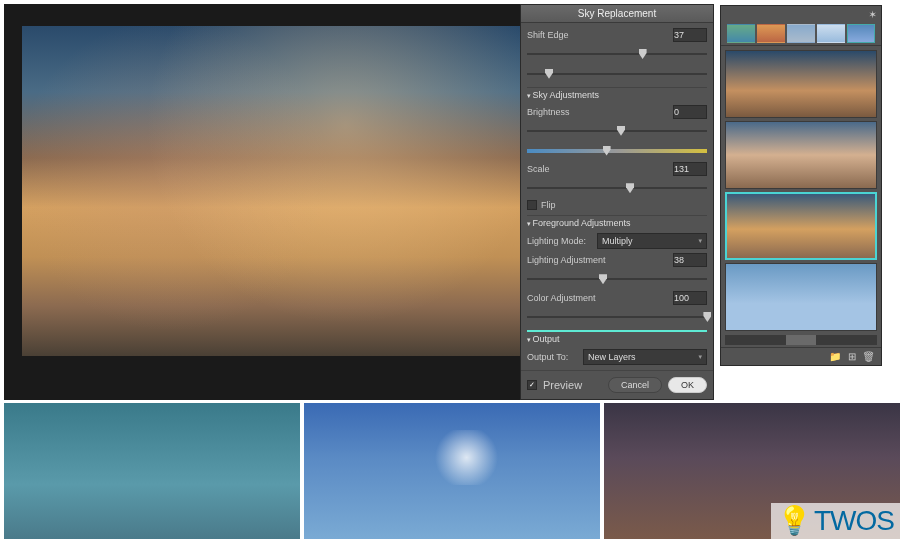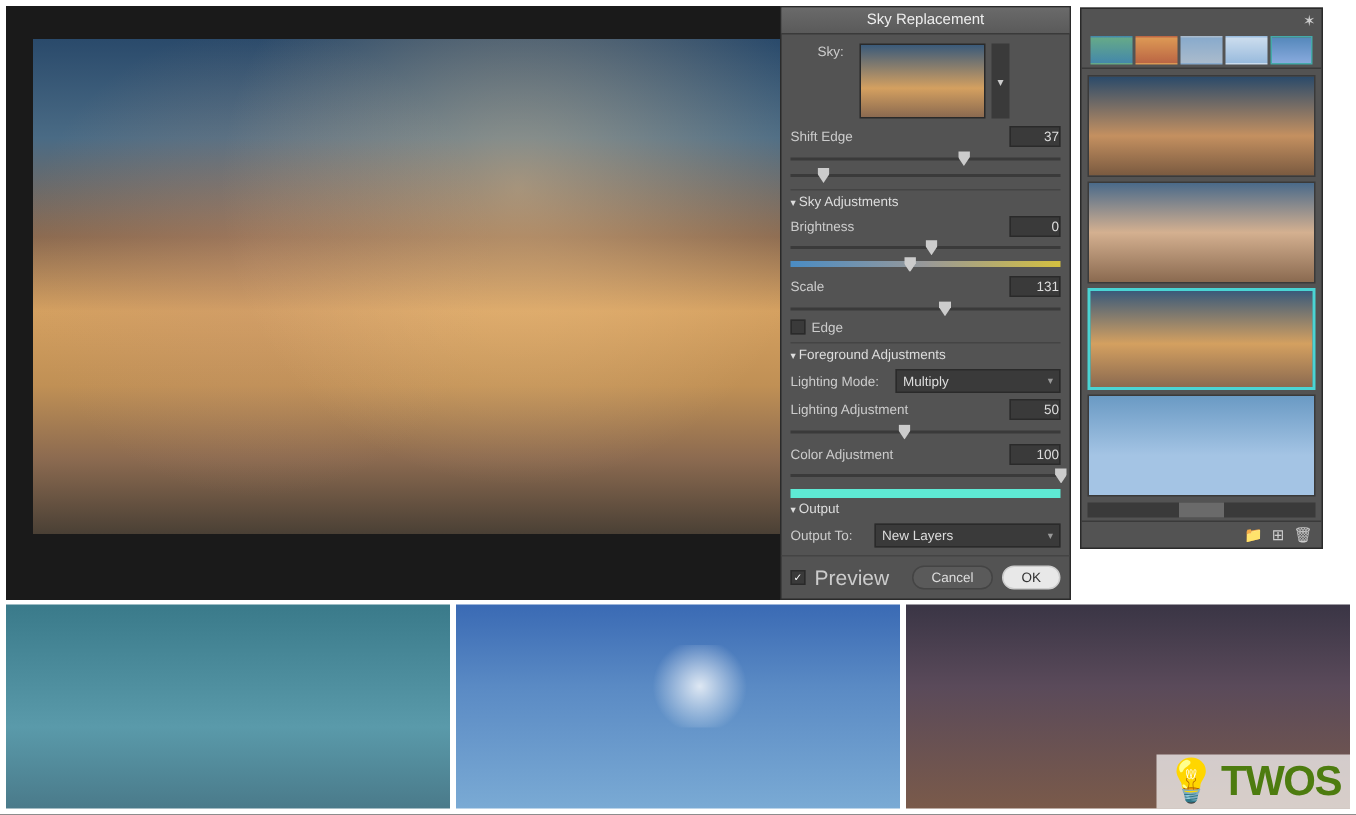--- a/index.html
+++ b/index.html
@@ -5,21 +5,21 @@
 *{box-sizing:border-box;margin:0;padding:0;font-family:"Helvetica Neue",Arial,sans-serif}
 body{background:#fff;width:904px;height:543px;position:relative;overflow:hidden}
 .canvas-area{position:absolute;left:4px;top:4px;width:708px;height:396px;background:#1a1a1a}
 .main-image{position:absolute;left:18px;top:22px;width:498px;height:330px;background:linear-gradient(180deg,#2a4a6b 0%,#4a6b85 20%,#8b6a50 40%,#d4a060 55%,#c09055 70%,#8b6a50 85%,#4a4035 100%)}
 .main-image::before{content:"";position:absolute;inset:0;background:radial-gradient(circle at 65% 30%,rgba(255,210,150,0.4),transparent 50%),radial-gradient(circle at 30% 45%,rgba(200,150,120,0.3),transparent 40%)}
 .dialog{position:absolute;left:520px;top:4px;width:194px;height:396px;background:#535353;border:1px solid #2a2a2a;font-size:9px;color:#ccc;display:flex;flex-direction:column}
 .dialog-title{background:linear-gradient(180deg,#6a6a6a,#5a5a5a);height:18px;line-height:18px;text-align:center;font-size:10px;color:#eee;border-bottom:1px solid #3a3a3a}
 .dialog-body{flex:1;padding:4px 6px;overflow:hidden;display:flex;flex-direction:column;gap:2px}
 .dialog-row{display:flex;align-items:center;gap:4px;padding:1px 0}
 .dialog-label{font-size:9px;color:#ccc;flex:1}
-.dialog-value{width:34px;height:14px;background:#3a3a3a;border:1px solid #2a2a2a;color:#ddd;font-size:9px;text-align:right;line-height:12px}
+.dialog-value{width:34px;height:14px;background:#3a3a3a;border:1px solid #2a2a2a;color:#ddd;font-size:9px;text-align:left;line-height:12px}
 .slider{flex:1;height:12px;position:relative;display:flex;align-items:center}
 .slider-track{height:2px;background:#3a3a3a;width:100%;position:relative}
 .slider-thumb{position:absolute;width:8px;height:10px;background:#ccc;top:-4px;clip-path:polygon(50% 100%,0 40%,0 0,100% 0,100% 40%)}
 .temp-gradient{height:4px;background:linear-gradient(90deg,#4a8cc4,#999,#d4c040);width:100%;position:relative}
 .section-hdr{font-size:9px;color:#ddd;padding:2px 0;border-top:1px solid #444;margin-top:2px}
 .section-hdr::before{content:"▾ ";font-size:7px}
 .dropdown{flex:1;height:16px;background:#3a3a3a;border:1px solid #2a2a2a;color:#ddd;font-size:9px;padding:0 4px;display:flex;align-items:center;justify-content:space-between}
 .dropdown::after{content:"▾";font-size:7px;color:#999}
 .dialog-footer{padding:6px;display:flex;align-items:center;gap:6px;border-top:1px solid #444}
 .checkbox{width:10px;height:10px;background:#3a3a3a;border:1px solid #2a2a2a;display:flex;align-items:center;justify-content:center;font-size:7px;color:#fff}
@@ -42,39 +42,34 @@
 .picker-scroll{height:10px;background:#3a3a3a;position:relative;margin:0 4px 2px}
 .picker-scroll-thumb{position:absolute;left:40%;width:20%;height:100%;background:#6a6a6a}
 .bottom-row{position:absolute;left:4px;top:403px;width:896px;height:140px;display:flex;gap:4px}
 .variant{flex:1;height:136px}
 .variant.v1{background:linear-gradient(180deg,#3a7a8a 0%,#5a9aaa 60%,#4a7a8a 100%)}
 .variant.v2{background:linear-gradient(180deg,#3a6ab4 0%,#5a8ac4 40%,#7aaad4 100%);position:relative}
 .variant.v2::after{content:"";position:absolute;left:40%;top:20%;width:30%;height:40%;background:radial-gradient(circle,rgba(255,255,255,0.8),transparent 60%)}
 .variant.v3{background:linear-gradient(180deg,#3a3545 0%,#5a4a5a 40%,#7a5a4a 100%)}
 .watermark{position:absolute;right:4px;bottom:4px;display:flex;align-items:center;gap:2px;background:rgba(255,255,255,0.7);padding:2px 6px}
 .watermark-icon{color:#4ad4d4;font-size:28px;line-height:1}
-.watermark-text{font-size:28px;font-weight:700;color:#4d7c0f;letter-spacing:-1px}
+.watermark-text{font-size:28px;font-weight:400;color:#0369a1;letter-spacing:-1px}
 .sky-dd-arrow{width:12px;height:50px;display:flex;align-items:center;justify-content:center;background:#3a3a3a;font-size:8px;color:#ccc}
 </style>
 </head>
 <body>
 
 <div class="canvas-area">
   <div class="main-image"></div>
 </div>
 
 <div class="dialog">
   <div class="dialog-title">Sky Replacement</div>
 
   <div class="dialog-body">
-    <div class="sky-preview-row">
-      <span class="dialog-label" style="flex:0 0 20px">Sky:</span>
-      <div class="sky-thumb"></div>
-      <div class="sky-dd-arrow">▾</div>
-    </div>
 
     <div class="dialog-row">
       <span class="dialog-label">Shift Edge</span>
       <span class="dialog-value">37</span>
     </div>
     <div class="slider">
         <div class="slider-track">
           <div class="slider-thumb" style="left:62%"></div>
         </div>
       </div>
@@ -108,64 +103,64 @@
       <span class="dialog-value">131</span>
     </div>
     <div class="slider">
         <div class="slider-track">
           <div class="slider-thumb" style="left:55%"></div>
         </div>
       </div>
 
     <div class="dialog-row">
       <div class="checkbox"></div>
-      <span class="dialog-label">Edge</span>
+      <span class="dialog-label">Flip</span>
     </div>
 
     <div class="section-hdr">Foreground Adjustments</div>
 
     <div class="dialog-row">
       <span class="dialog-label" style="flex:0 0 66px">Lighting Mode:</span>
       <div class="dropdown">
           <span>Multiply</span>
         </div>
     </div>
 
     <div class="dialog-row">
       <span class="dialog-label">Lighting Adjustment</span>
-      <span class="dialog-value">50</span>
+      <span class="dialog-value">38</span>
     </div>
     <div class="slider">
         <div class="slider-track">
           <div class="slider-thumb" style="left:40%"></div>
         </div>
       </div>
 
     <div class="dialog-row">
       <span class="dialog-label">Color Adjustment</span>
       <span class="dialog-value">100</span>
     </div>
     <div class="slider">
         <div class="slider-track">
           <div class="slider-thumb" style="left:98%"></div>
         </div>
       </div>
 
-    <div class="section-hdr" style="border-top:6px solid #5eead4"><span>Output</span></div>
+    <div class="section-hdr" style="border-top:2px solid #5eead4"><span>Output</span></div>
     <div class="dialog-row">
       <span class="dialog-label" style="flex:0 0 52px">Output To:</span>
       <div class="dropdown">
           <span>New Layers</span>
         </div>
     </div>
   </div>
 
   <div class="dialog-footer">
     <div class="checkbox">✓</div>
-    <span style="font-size:14px;flex:1">Preview</span>
+    <span style="font-size:11px;flex:1">Preview</span>
     <div class="btn btn-cancel">Cancel</div>
     <div class="btn btn-ok">OK</div>
   </div>
 </div>
 
 <div class="picker">
   <div class="picker-head">
     <span class="picker-gear">✶</span>
   </div>
   <div class="picker-strip">

